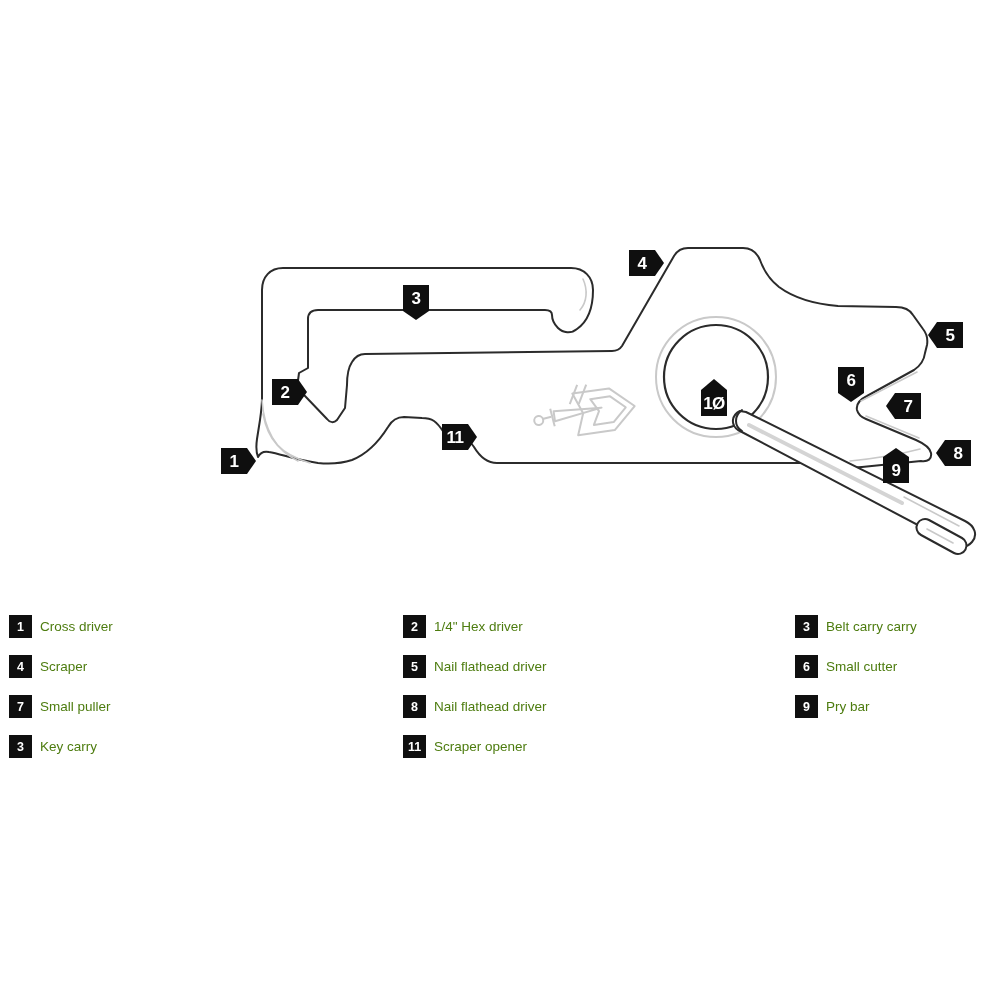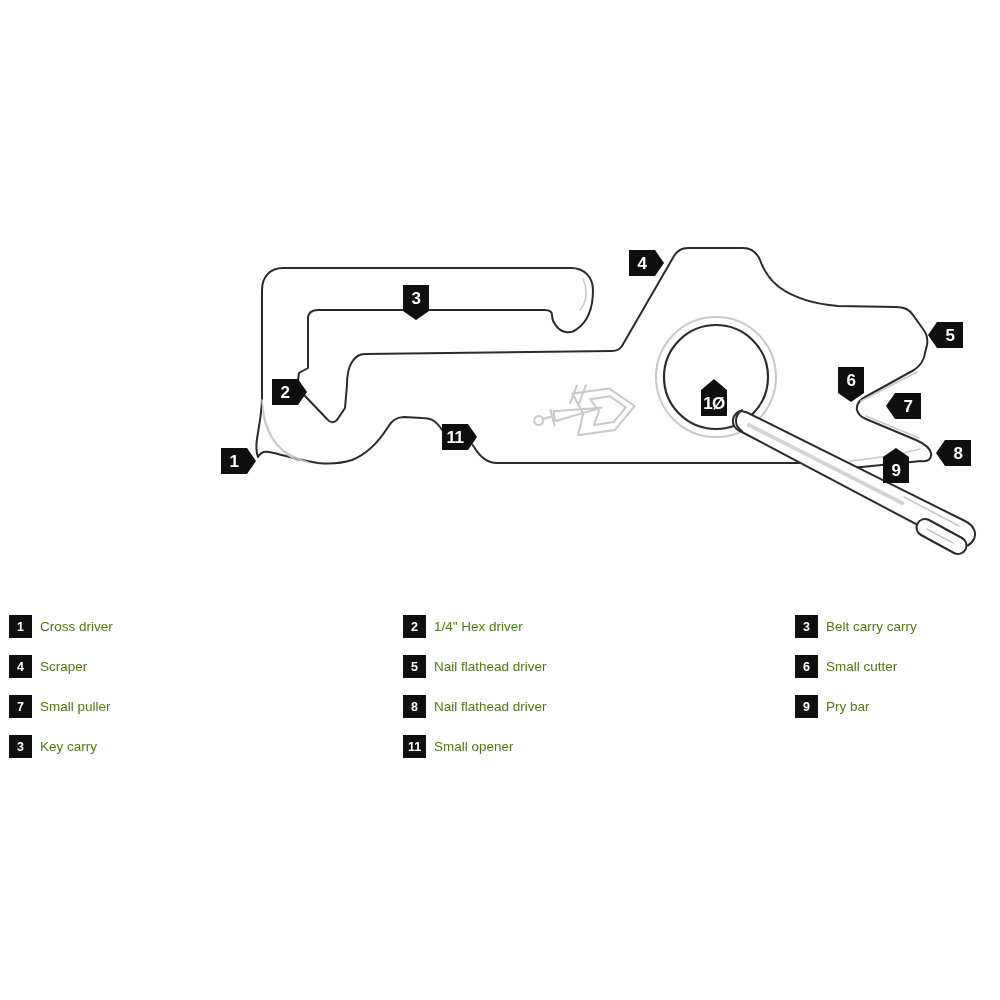--- a/index.html
+++ b/index.html
@@ -214,21 +214,21 @@
       <div class="litem">
         <span class="lbadge">5</span>
         <span class="llabel">Nail flathead driver</span>
       </div>
       <div class="litem">
         <span class="lbadge">8</span>
         <span class="llabel">Nail flathead driver</span>
       </div>
       <div class="litem">
         <span class="lbadge">11</span>
-        <span class="llabel">Small opener</span>
+        <span class="llabel">Scraper opener</span>
       </div>
     </div>
 
     <div class="lcol lcol-3">
       <div class="litem">
         <span class="lbadge">3</span>
         <span class="llabel">Belt carry carry</span>
       </div>
       <div class="litem">
         <span class="lbadge">6</span>

